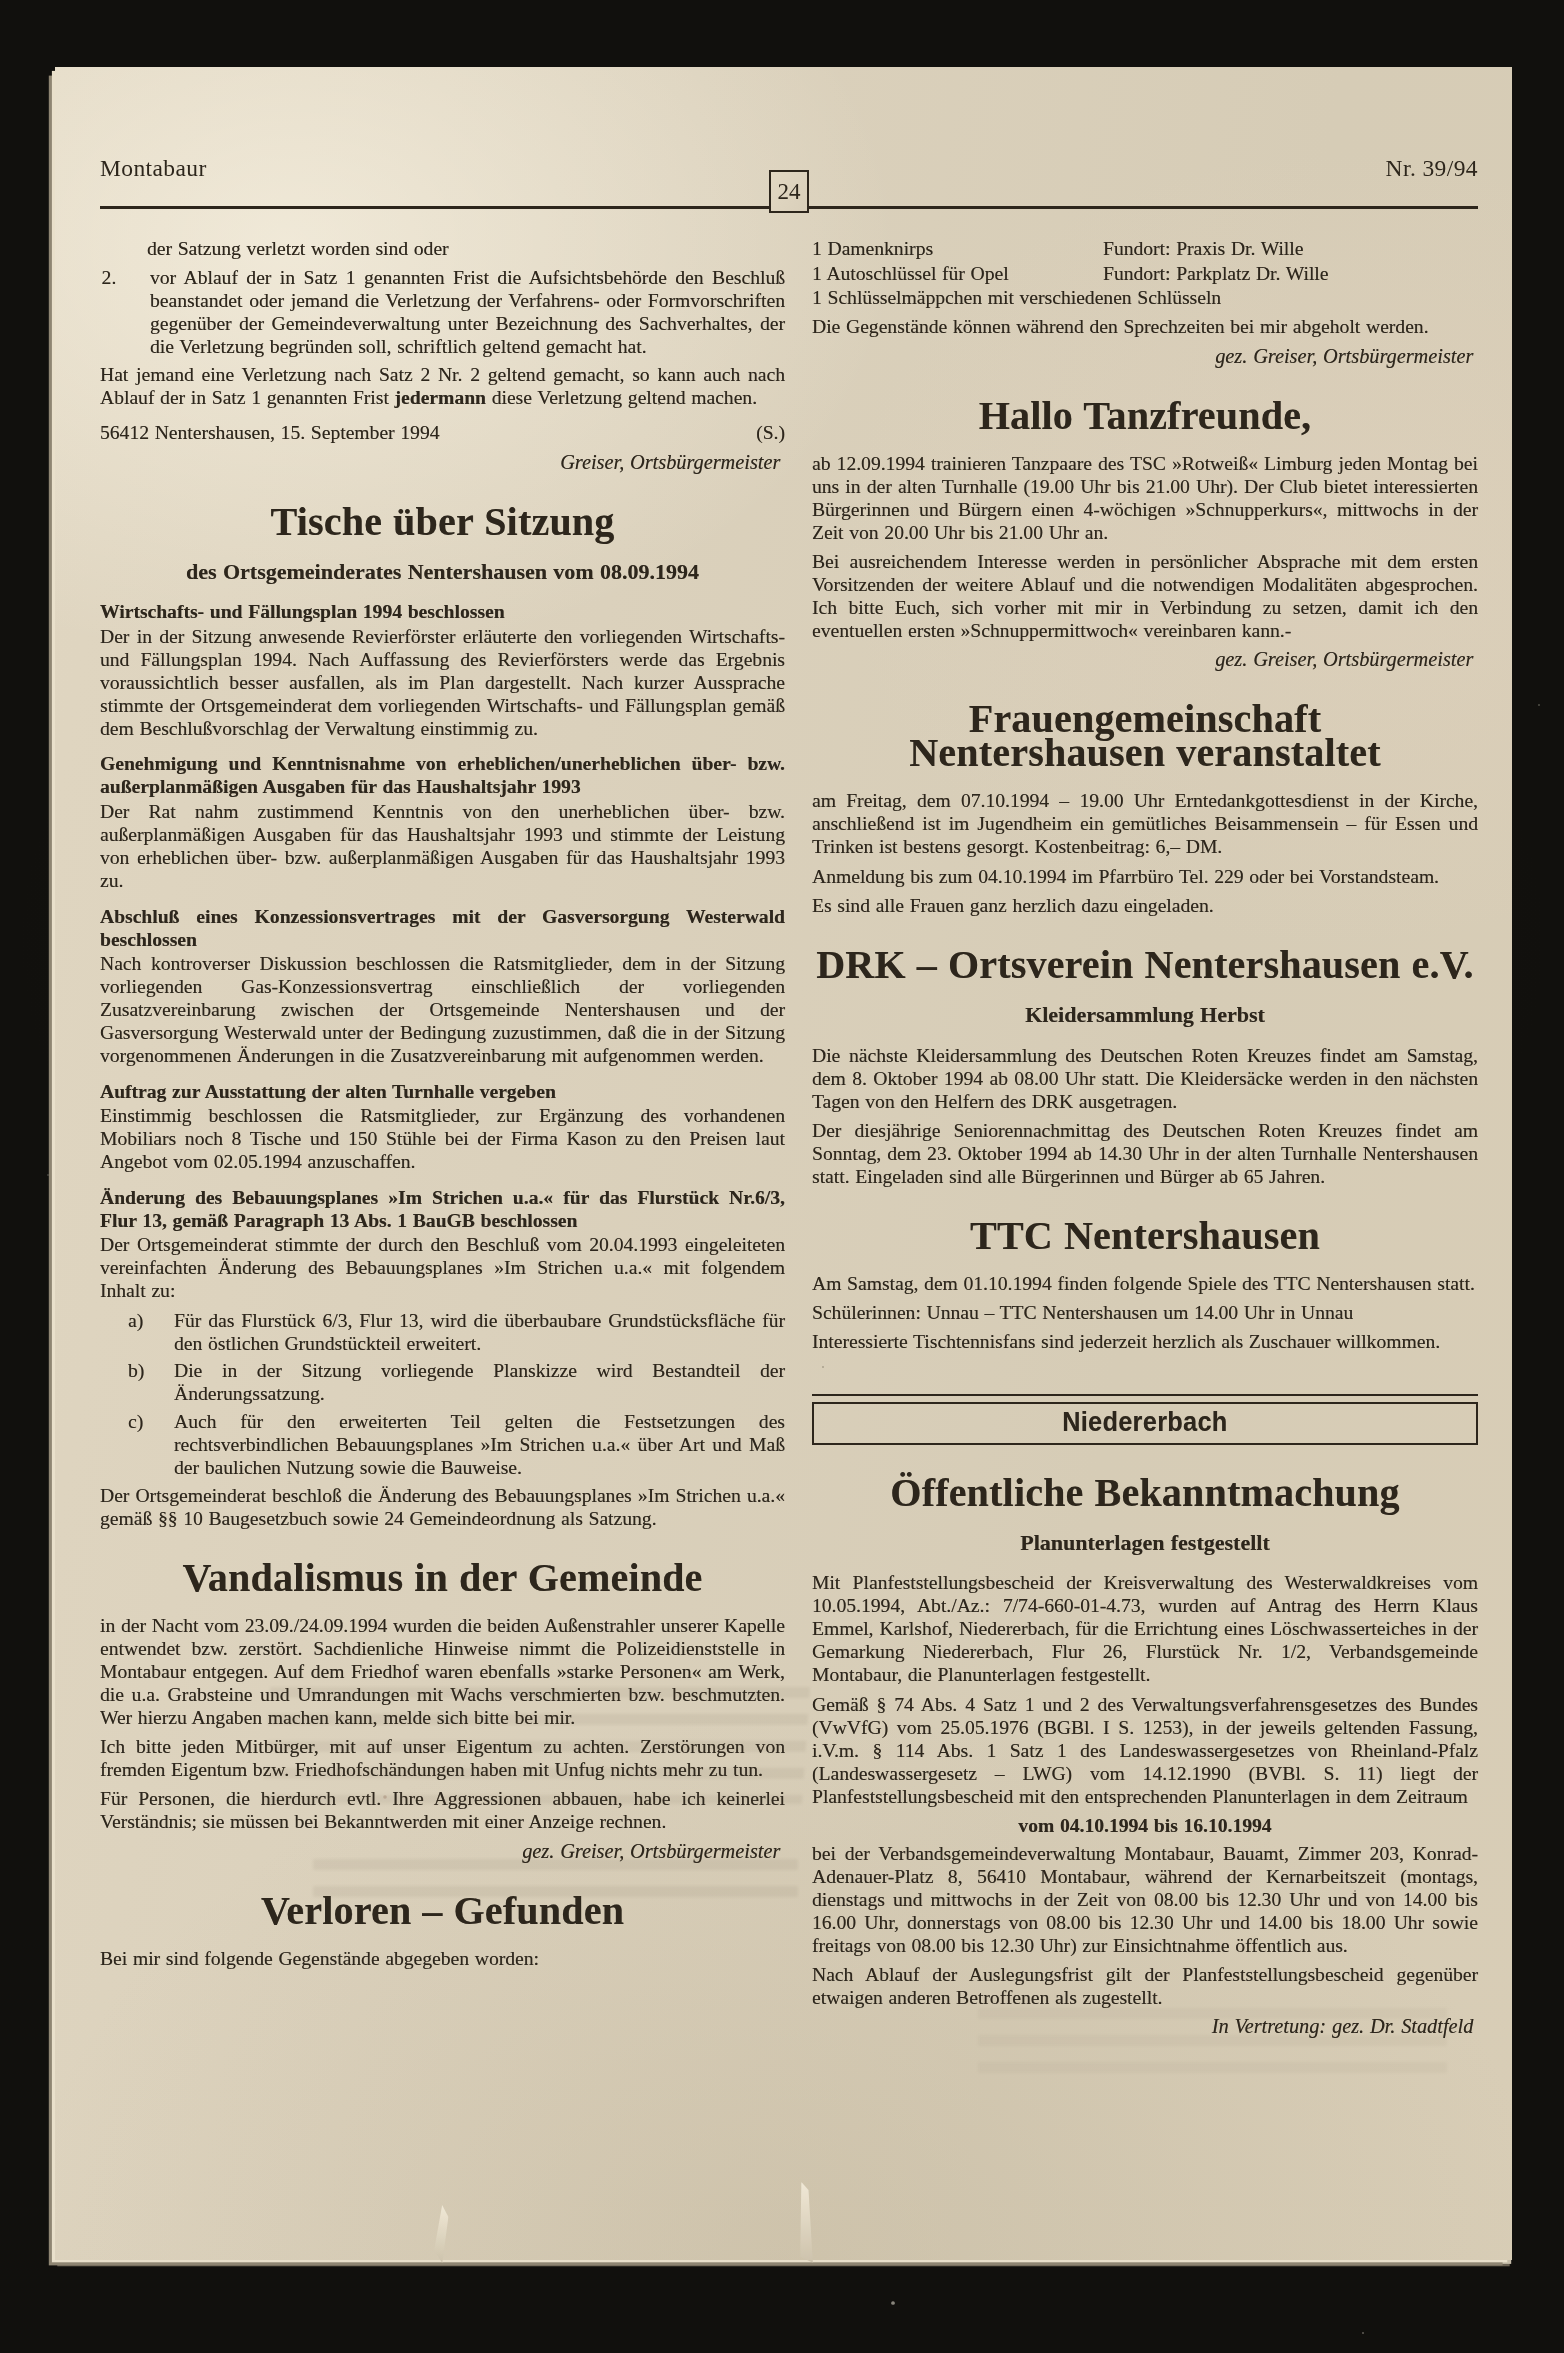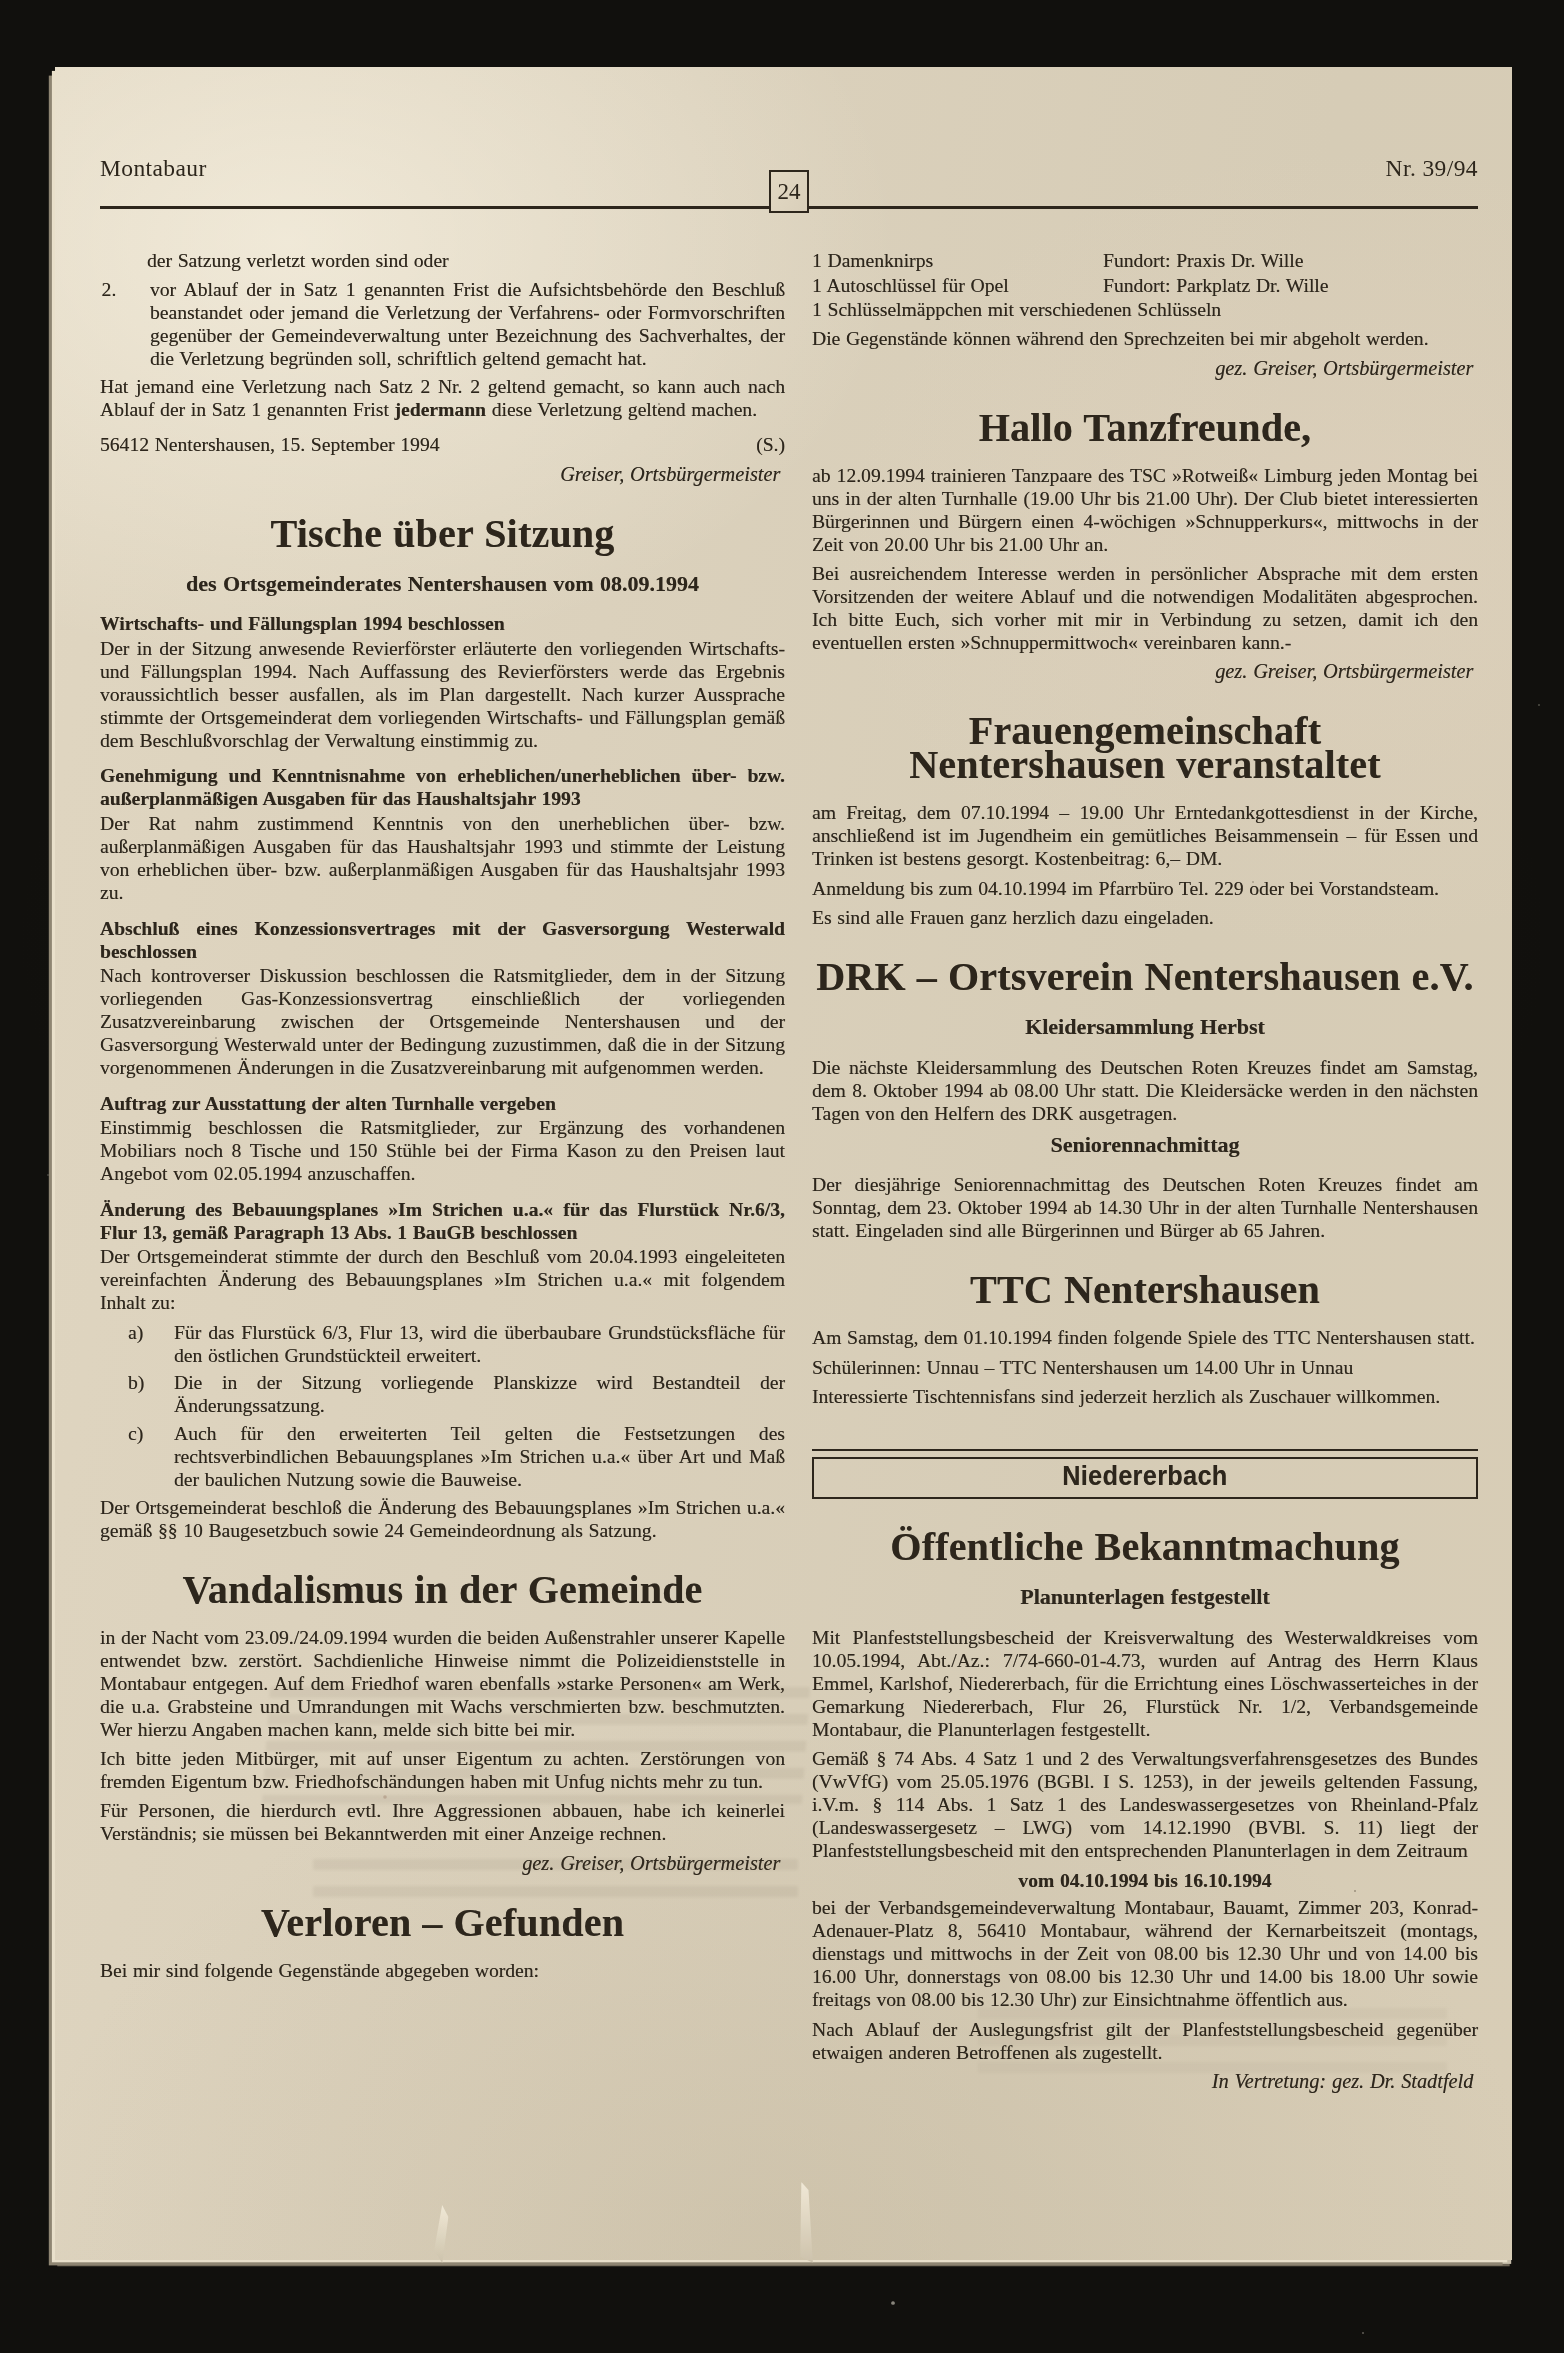--- a/index.html
+++ b/index.html
@@ -47,21 +47,21 @@
   .ghost.g3{left:923px;top:1941px;width:469px;height:70px;opacity:.08;}
 
   .pageheader{position:relative;display:flex;justify-content:space-between;align-items:flex-end;
     margin:88px 34px 0 45px;padding-bottom:24px;border-bottom:3.1px solid var(--ink);
     font-size:23.5px;color:var(--ink);letter-spacing:0.4px;}
   .pagenum{position:absolute;left:50%;bottom:-7px;transform:translateX(-50%);
     background:linear-gradient(120deg,#e2d8c3,#d9cfba);border:2.3px solid var(--ink);
     width:36px;height:39px;display:flex;align-items:center;justify-content:center;
     font-size:23px;letter-spacing:0;}
 
-  .columns{display:flex;gap:27px;margin:40px 34px 0 45px;color:var(--ink);}
+  .columns{display:flex;gap:27px;margin:28px 34px 0 45px;color:var(--ink);}
   .col{font-size:19.6px;line-height:23px;word-spacing:0.8px;
        text-shadow:0.2px 0.2px 0.3px rgba(44,38,28,.5);}
   .col-left{flex:0 0 685px;}
   .col-right{flex:1 1 auto;min-width:0;}
 
   .blk{margin:0 0 6.3px;}
   .para{text-align:justify;}
   .para.indent{padding-left:47px;text-align:left;}
   .line{text-align:left;}
   .li{position:relative;text-align:justify;margin-bottom:4.7px;}
@@ -165,21 +165,20 @@
           <div class="blk para">Bei ausreichendem Interesse werden in persönlicher Absprache mit dem ersten Vorsitzenden der weitere Ablauf und die notwendigen Modalitäten abgesprochen. Ich bitte Euch, sich vorher mit mir in Verbindung zu setzen, damit ich den eventuellen ersten »Schnuppermittwoch« vereinbaren kann.-</div>
           <div class="blk sig">gez. Greiser, Ortsbürgermeister</div>
           <div class="blk h1">Frauengemeinschaft
 Nentershausen veranstaltet</div>
           <div class="blk para">am Freitag, dem 07.10.1994 – 19.00 Uhr Erntedankgottesdienst in der Kirche, anschließend ist im Jugendheim ein gemütliches Beisammensein – für Essen und Trinken ist bestens gesorgt. Kostenbeitrag: 6,– DM.</div>
           <div class="blk para">Anmeldung bis zum 04.10.1994 im Pfarrbüro Tel. 229 oder bei Vorstandsteam.</div>
           <div class="blk para">Es sind alle Frauen ganz herzlich dazu eingeladen.</div>
           <div class="blk h1">DRK – Ortsverein Nentershausen e.V.</div>
           <div class="blk h2">Kleidersammlung Herbst</div>
           <div class="blk para">Die nächste Kleidersammlung des Deutschen Roten Kreuzes findet am Samstag, dem 8. Oktober 1994 ab 08.00 Uhr statt. Die Kleidersäcke werden in den nächsten Tagen von den Helfern des DRK ausgetragen.</div>
-          <div class="blk h2">Seniorennachmittag</div>
           <div class="blk para">Der diesjährige Seniorennachmittag des Deutschen Roten Kreuzes findet am Sonntag, dem 23. Oktober 1994 ab 14.30 Uhr in der alten Turnhalle Nentershausen statt. Eingeladen sind alle Bürgerinnen und Bürger ab 65 Jahren.</div>
           <div class="blk h1">TTC Nentershausen</div>
           <div class="blk para">Am Samstag, dem 01.10.1994 finden folgende Spiele des TTC Nentershausen statt.</div>
           <div class="blk para">Schülerinnen: Unnau – TTC Nentershausen um 14.00 Uhr in Unnau</div>
           <div class="blk para">Interessierte Tischtennisfans sind jederzeit herzlich als Zuschauer willkommen.</div>
           <div class="blk bannerwrap">
             <div class="banner-inner"><span class="banner-text">Niedererbach</span></div>
           </div>
           <div class="blk h1">Öffentliche Bekanntmachung</div>
           <div class="blk h2">Planunterlagen festgestellt</div>

